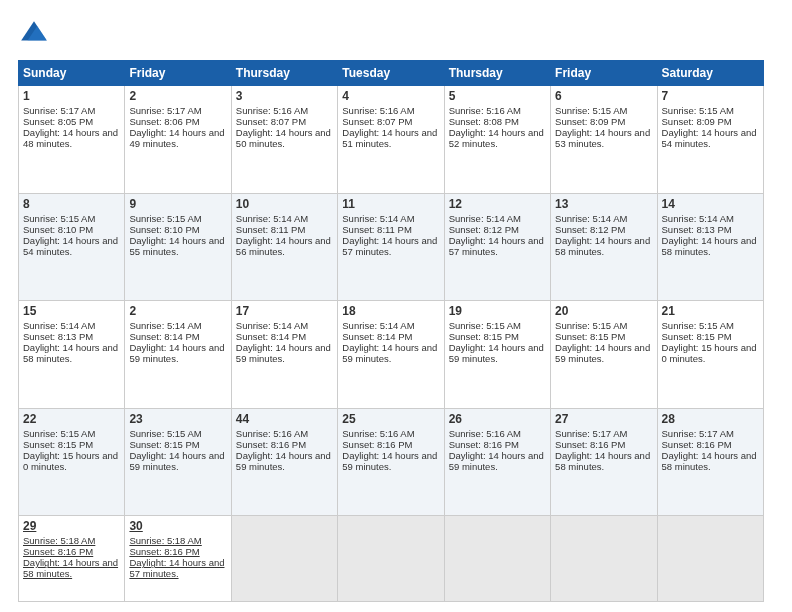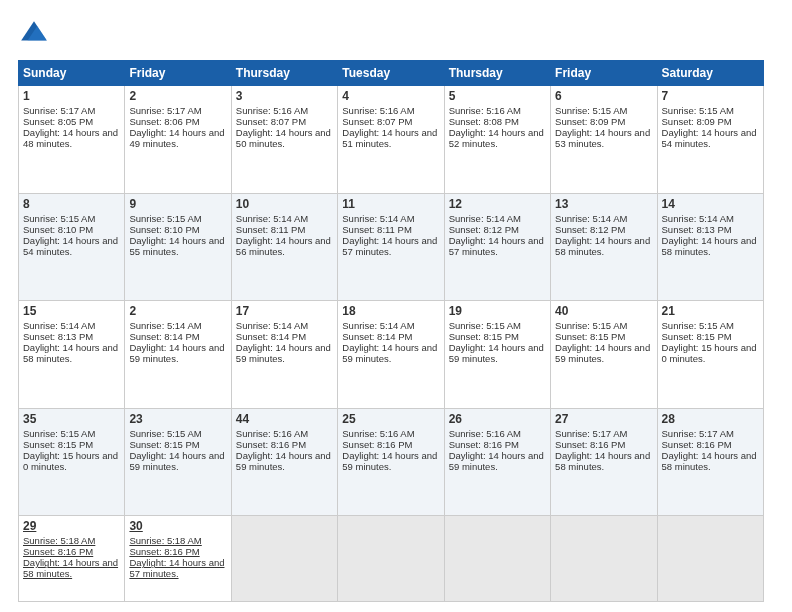--- a/index.html
+++ b/index.html
@@ -150,25 +150,25 @@
           <td><span class="day-num">12</span><span>Sunrise: 5:14 AM<br>Sunset: 8:12 PM<br>Daylight: 14 hours and 57 minutes.</span></td>
           <td><span class="day-num">13</span><span>Sunrise: 5:14 AM<br>Sunset: 8:12 PM<br>Daylight: 14 hours and 58 minutes.</span></td>
           <td><span class="day-num">14</span><span>Sunrise: 5:14 AM<br>Sunset: 8:13 PM<br>Daylight: 14 hours and 58 minutes.</span></td>
         </tr>
         <tr>
           <td><span class="day-num">15</span><span>Sunrise: 5:14 AM<br>Sunset: 8:13 PM<br>Daylight: 14 hours and 58 minutes.</span></td>
           <td><span class="day-num">2</span><span>Sunrise: 5:14 AM<br>Sunset: 8:14 PM<br>Daylight: 14 hours and 59 minutes.</span></td>
           <td><span class="day-num">17</span><span>Sunrise: 5:14 AM<br>Sunset: 8:14 PM<br>Daylight: 14 hours and 59 minutes.</span></td>
           <td><span class="day-num">18</span><span>Sunrise: 5:14 AM<br>Sunset: 8:14 PM<br>Daylight: 14 hours and 59 minutes.</span></td>
           <td><span class="day-num">19</span><span>Sunrise: 5:15 AM<br>Sunset: 8:15 PM<br>Daylight: 14 hours and 59 minutes.</span></td>
-          <td><span class="day-num">40</span><span>Sunrise: 5:15 AM<br>Sunset: 8:15 PM<br>Daylight: 14 hours and 59 minutes.</span></td>
+          <td><span class="day-num">20</span><span>Sunrise: 5:15 AM<br>Sunset: 8:15 PM<br>Daylight: 14 hours and 59 minutes.</span></td>
           <td><span class="day-num">21</span><span>Sunrise: 5:15 AM<br>Sunset: 8:15 PM<br>Daylight: 15 hours and 0 minutes.</span></td>
         </tr>
         <tr>
-          <td><span class="day-num">35</span><span>Sunrise: 5:15 AM<br>Sunset: 8:15 PM<br>Daylight: 15 hours and 0 minutes.</span></td>
+          <td><span class="day-num">22</span><span>Sunrise: 5:15 AM<br>Sunset: 8:15 PM<br>Daylight: 15 hours and 0 minutes.</span></td>
           <td><span class="day-num">23</span><span>Sunrise: 5:15 AM<br>Sunset: 8:15 PM<br>Daylight: 14 hours and 59 minutes.</span></td>
           <td><span class="day-num">44</span><span>Sunrise: 5:16 AM<br>Sunset: 8:16 PM<br>Daylight: 14 hours and 59 minutes.</span></td>
           <td><span class="day-num">25</span><span>Sunrise: 5:16 AM<br>Sunset: 8:16 PM<br>Daylight: 14 hours and 59 minutes.</span></td>
           <td><span class="day-num">26</span><span>Sunrise: 5:16 AM<br>Sunset: 8:16 PM<br>Daylight: 14 hours and 59 minutes.</span></td>
           <td><span class="day-num">27</span><span>Sunrise: 5:17 AM<br>Sunset: 8:16 PM<br>Daylight: 14 hours and 58 minutes.</span></td>
           <td><span class="day-num">28</span><span>Sunrise: 5:17 AM<br>Sunset: 8:16 PM<br>Daylight: 14 hours and 58 minutes.</span></td>
         </tr>
         <tr class="last-row">
           <td><span class="day-num">29</span><span>Sunrise: 5:18 AM<br>Sunset: 8:16 PM<br>Daylight: 14 hours and 58 minutes.</span></td>
           <td><span class="day-num">30</span><span>Sunrise: 5:18 AM<br>Sunset: 8:16 PM<br>Daylight: 14 hours and 57 minutes.</span></td>

